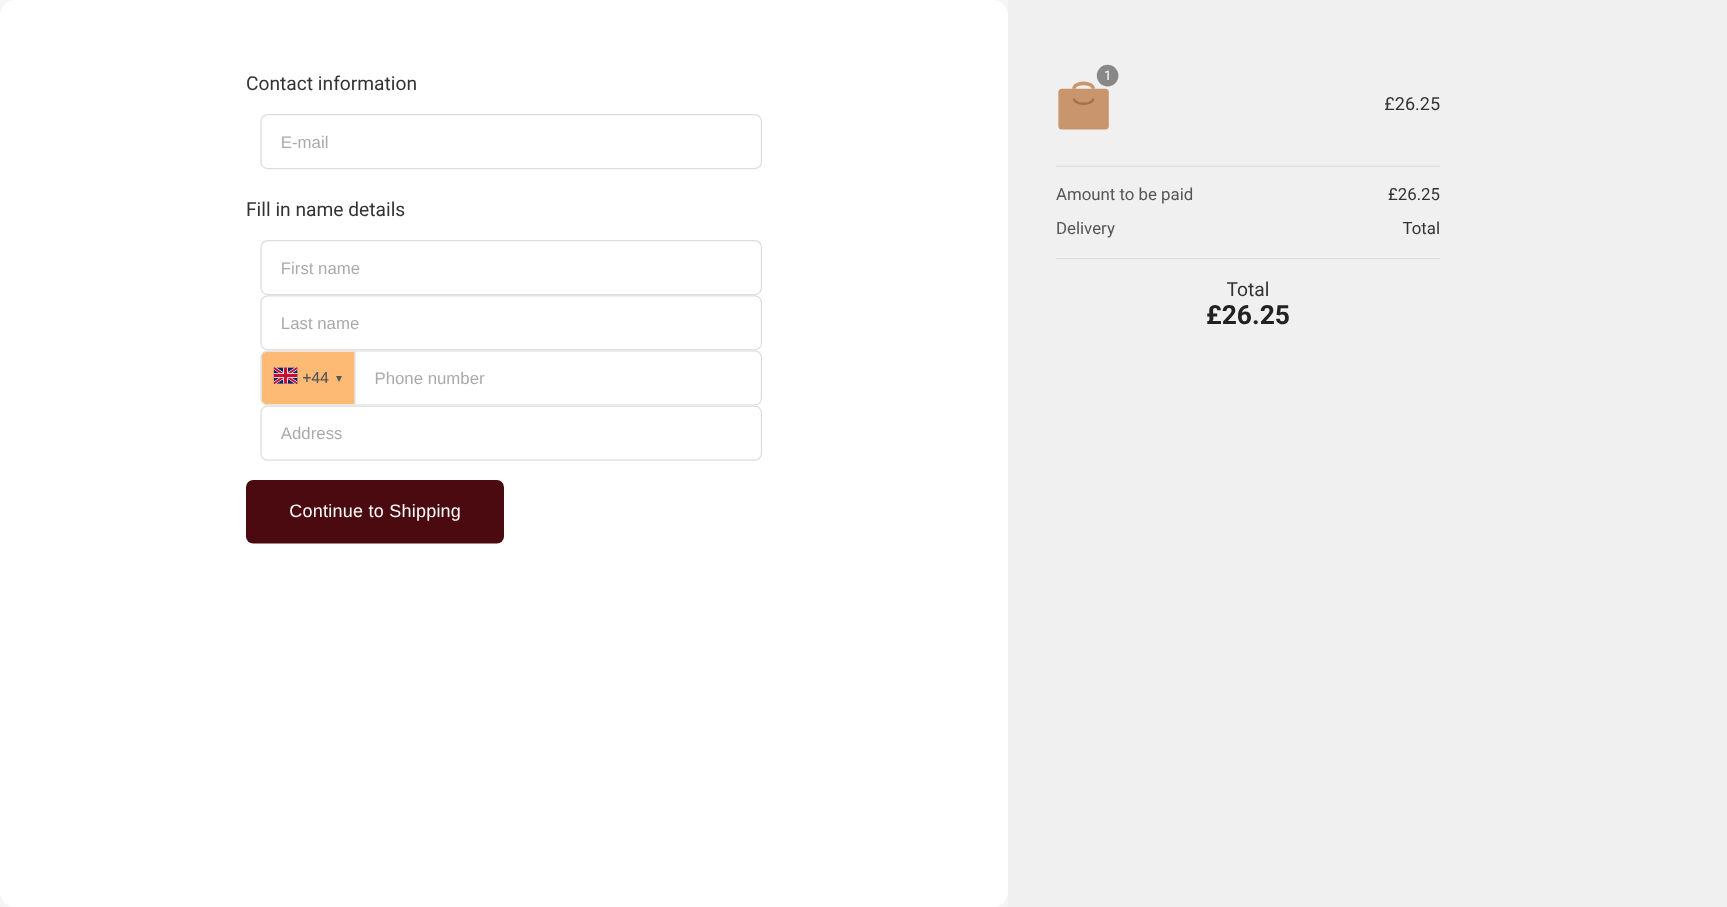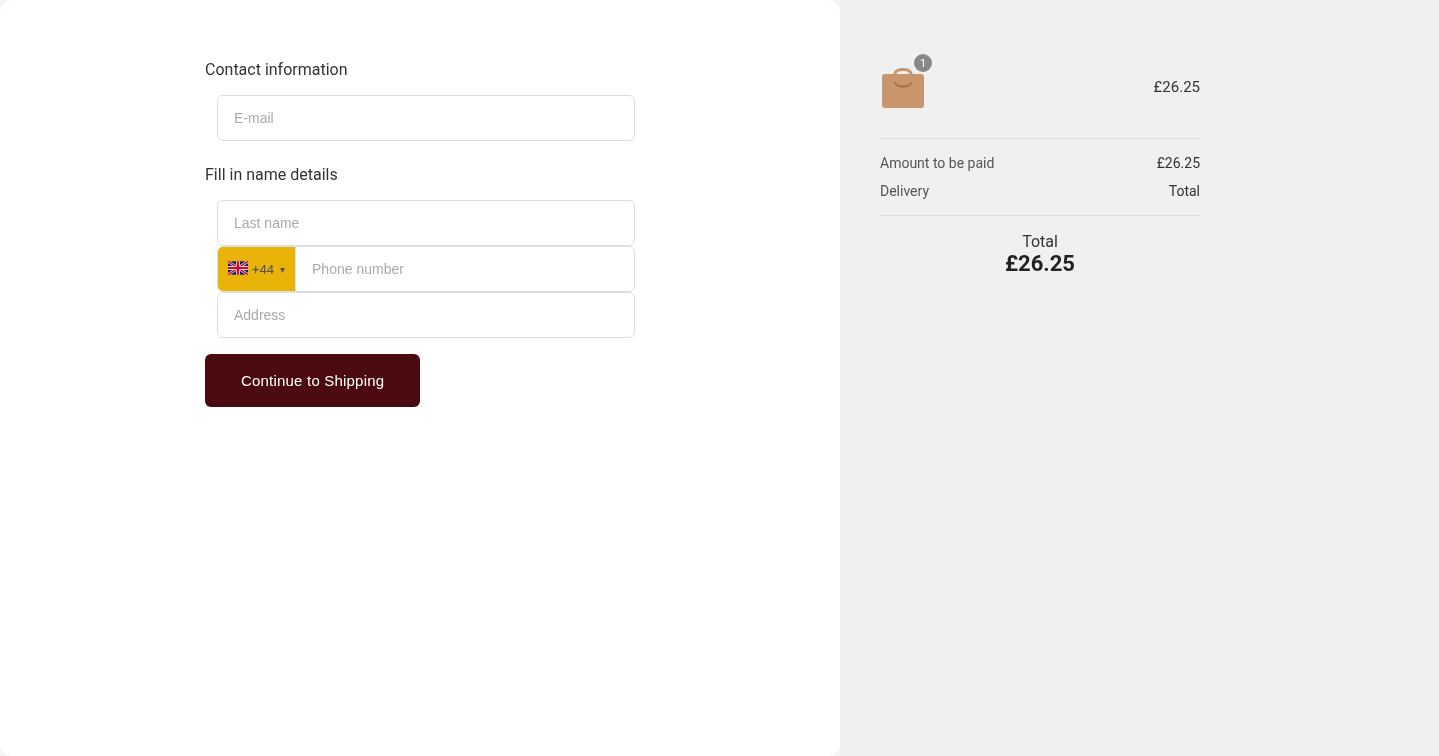--- a/index.html
+++ b/index.html
@@ -71,21 +71,21 @@
       overflow: hidden;
       background: #fff;
     }
 
     .phone-prefix {
       display: flex;
       align-items: center;
       padding: 0 10px;
       gap: 4px;
       border-right: 1px solid #ddd;
-      background: #eab308;
+      background: #fdba74;
       cursor: pointer;
       font-size: 13px;
       color: #555;
       white-space: nowrap;
       min-width: 70px;
     }
 
     .uk-flag {
       width: 20px;
       height: 14px;
@@ -229,20 +229,23 @@
   <div class="form-container">
 
     <h2 class="section-title">Contact information</h2>
 
     <div class="form-group">
       <input class="form-input" type="email" placeholder="E-mail" style="">
     </div>
 
     <h3 class="section-subtitle">Fill in name details</h3>
 
+    <div class="form-group">
+      <input class="form-input" type="text" placeholder="First name" style="">
+    </div>
 
     <div class="form-group">
       <input class="form-input" type="text" placeholder="Last name" style="">
     </div>
 
     <div class="form-group">
       <div class="phone-wrapper">
         <div class="phone-prefix">
           <span>
             <svg class="uk-flag" viewBox="0 0 60 40" xmlns="http://www.w3.org/2000/svg">

